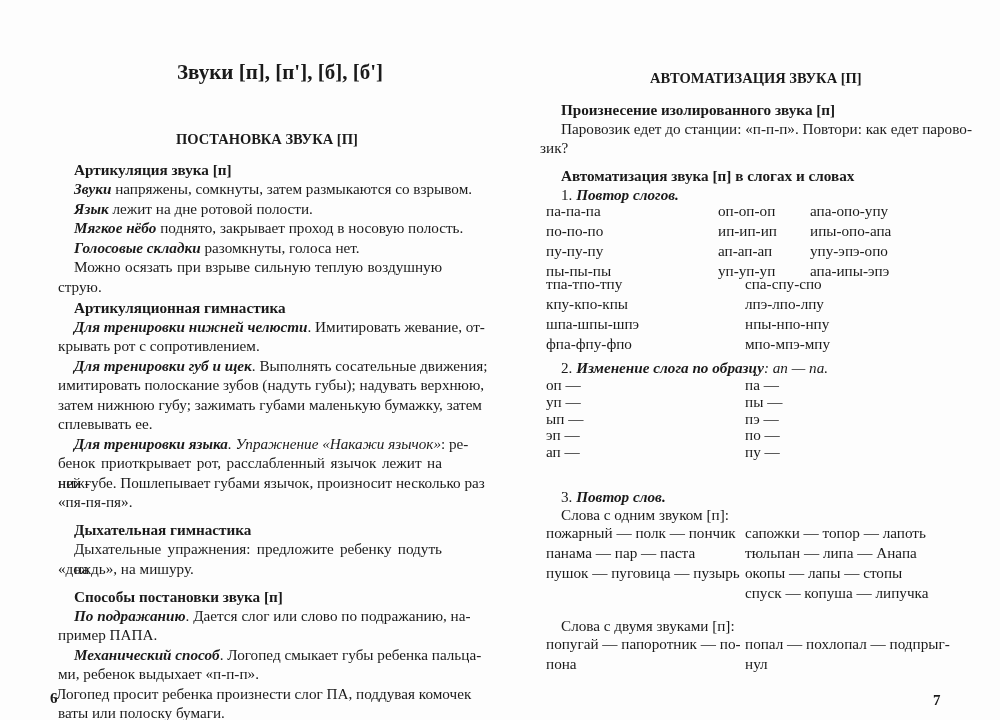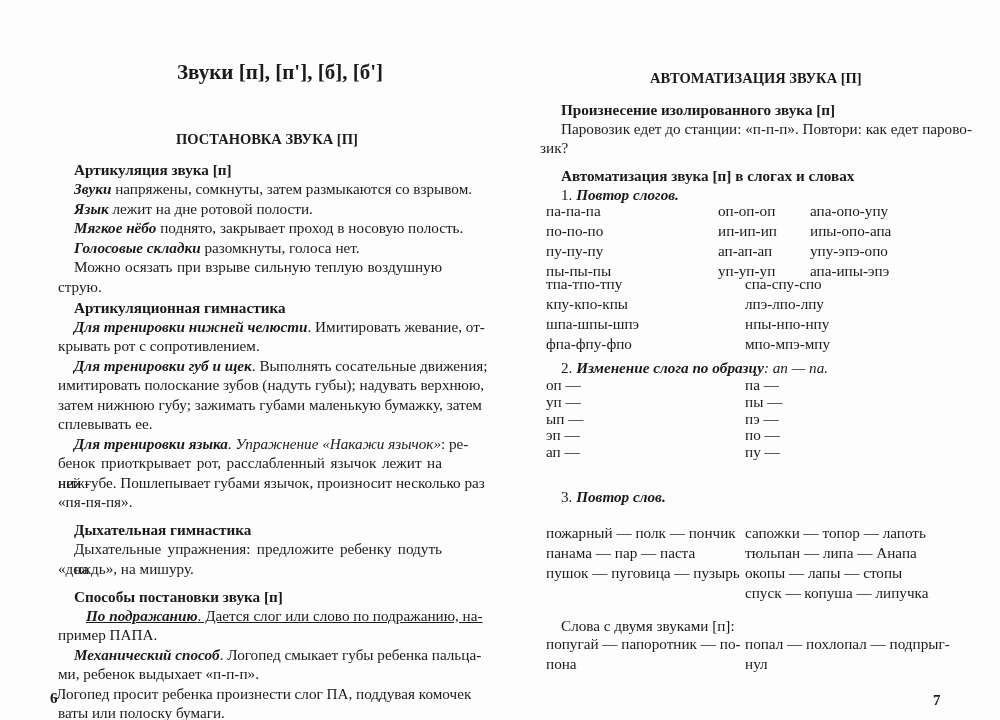--- a/index.html
+++ b/index.html
@@ -48,21 +48,21 @@
   <div class="abs p" style="left:74px; top:434px;"><span class="bi">Для тренировки языка</span><span class="i">. Упражнение «Накажи язычок»</span><span>: ре-</span></div>
   <div class="abs p just" style="left:58px; top:453px; width:384px;">бенок приоткрывает рот, расслабленный язычок лежит на ниж-</div>
   <div class="abs p" style="left:58px; top:473px;">ней губе. Пошлепывает губами язычок, произносит несколько раз</div>
   <div class="abs p" style="left:58px; top:492px;">«пя-пя-пя».</div>
 
   <div class="abs p b" style="left:74px; top:520px;">Дыхательная гимнастика</div>
   <div class="abs p just" style="left:74px; top:539px; width:368px;">Дыхательные упражнения: предложите ребенку подуть на</div>
   <div class="abs p" style="left:58px; top:559px;">«дождь», на мишуру.</div>
 
   <div class="abs p b" style="left:74px; top:587px;">Способы постановки звука [п]</div>
-  <div class="abs p" style="left:86px; top:606px;text-decoration:underline;"><span class="bi">По подражанию</span><span>. Дается слог или слово по подражанию, на-</span></div>
+  <div class="abs p" style="left:74px; top:606px;"><span class="bi">По подражанию</span><span>. Дается слог или слово по подражанию, на-</span></div>
   <div class="abs p" style="left:58px; top:625px;">пример ПАПА.</div>
   <div class="abs p" style="left:74px; top:645px;"><span class="bi">Механический способ</span><span>. Логопед смыкает губы ребенка пальца-</span></div>
   <div class="abs p" style="left:58px; top:664px;">ми, ребенок выдыхает «п-п-п».</div>
   <div class="abs p" style="left:56px; top:684px;font-family:Liberation Serif, serif;">Логопед просит ребенка произнести слог ПА, поддувая комочек</div>
   <div class="abs p" style="left:58px; top:703px;">ваты или полоску бумаги.</div>
 
   <div class="abs pagenum" style="left:50px; top:690px;">6</div>
 </div>
 
 <div class="page page-right">
@@ -117,20 +117,21 @@
   </div>
   <div class="abs p" style="left:245px; top:377px; line-height:16.8px;">
     <div>па —</div>
     <div>пы —</div>
     <div>пэ —</div>
     <div>по —</div>
     <div>пу —</div>
   </div>
 
   <div class="abs p" style="left:61px; top:487px;"><span>3. </span><span class="bi">Повтор слов.</span></div>
+  <div class="abs p" style="left:61px; top:505px;">Слова с одним звуком [п]:</div>
   <div class="abs p" style="left:46px; top:523px;">
     <div>пожарный — полк — пончик</div>
     <div>панама — пар — паста</div>
     <div>пушок — пуговица — пузырь</div>
   </div>
   <div class="abs p" style="left:245px; top:523px;">
     <div>сапожки — топор — лапоть</div>
     <div>тюльпан — липа — Анапа</div>
     <div>окопы — лапы — стопы</div>
     <div>спуск — копуша — липучка</div>

